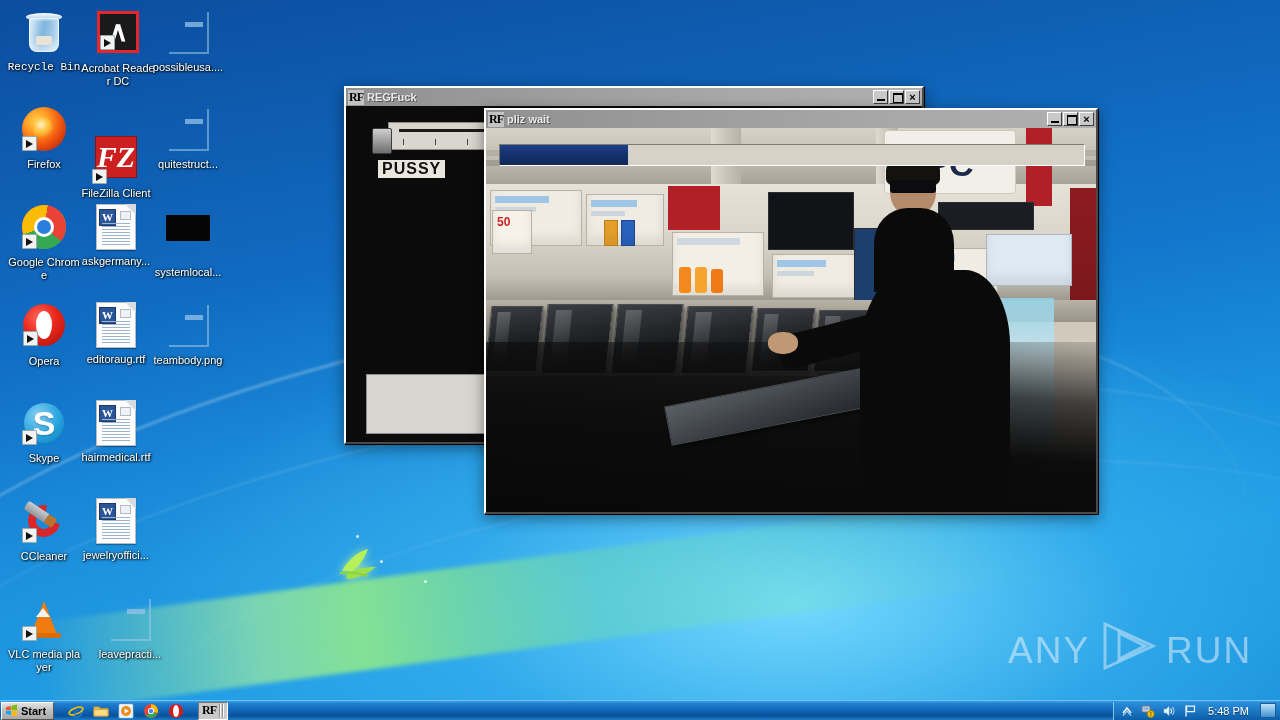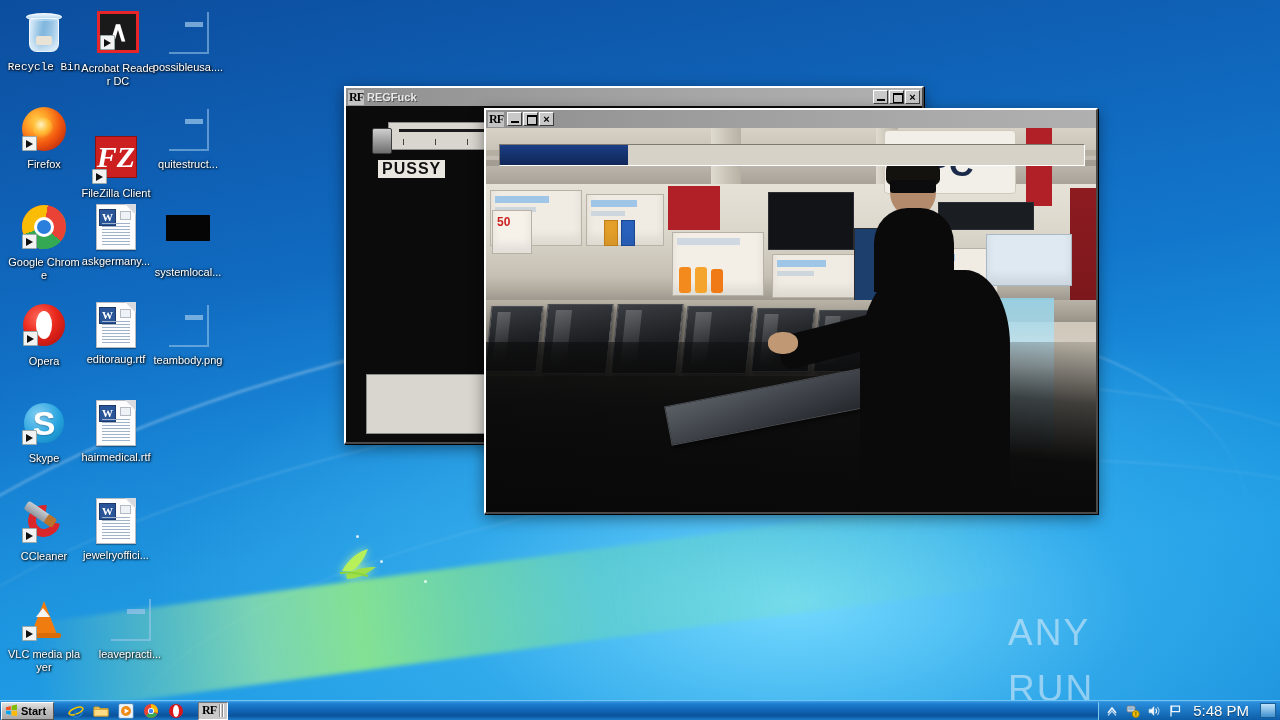--- a/index.html
+++ b/index.html
@@ -303,28 +303,28 @@
     background: #c9c9c9; border: 1px solid; border-color: #777 #fff #fff #777;
     font-family: "Liberation Serif", serif; font-weight: bold; font-size: 12px; color: #000;
     letter-spacing: -1px; cursor: default;
   }
   #tray {
     margin-left: auto; display: flex; align-items: center; gap: 7px; height: 18px;
     padding: 0 4px 0 6px; background: linear-gradient(180deg,#2a8fdd,#0d5ea8);
     border-left: 1px solid #7fc8f2;
   }
   #tray .t { width: 14px; height: 14px; position: relative; }
-  #clock { color: #fff; font-size: 15px; text-shadow: 0 1px 1px rgba(0,0,0,.5); padding: 0 4px; }
+  #clock { color: #fff; font-size: 11px; text-shadow: 0 1px 1px rgba(0,0,0,.5); padding: 0 4px; }
   #showdesk { width: 16px; height: 15px; background: linear-gradient(180deg,#bfe4fb,#3f8fce); border: 1px solid #1a5d95; }
 
   #anyrun {
     position: absolute; left: 1008px; top: 612px; width: 258px; height: 60px;
-    display: flex; align-items: flex-start; gap: 7px;
+    display: flex; align-items: flex-end; gap: 7px;
     color: rgba(225,238,250,.55); font-size: 37px; letter-spacing: 2px;
-    font-family: "Liberation Sans", sans-serif; pointer-events: none; flex-direction: column;
+    font-family: "Liberation Sans", sans-serif; pointer-events: none;
   }
 </style>
 </head>
 <body>
 
 <div id="desktop">
   <div class="swoosh sw1"></div>
   <div class="swoosh sw2"></div>
   <div class="swoosh sw3"></div>
   <div class="glowbar"></div>
@@ -542,20 +542,21 @@
       <div class="subtext">RF Pr</div>
     </div>
     <div class="rf-panel-bottom"></div>
 
   </div>
 </div>
 
 <div id="win-pliz" class="win9x">
   <div class="titlebar">
     <div class="ticon">RF</div>
+    <div class="ttext">pliz wait</div>
     <div class="tbtns">
       <div class="tbtn min"></div>
       <div class="tbtn max"></div>
       <div class="tbtn cls">×</div>
     </div>
   </div>
 
   <div id="pliz-body">
 
     <div id="photo">

